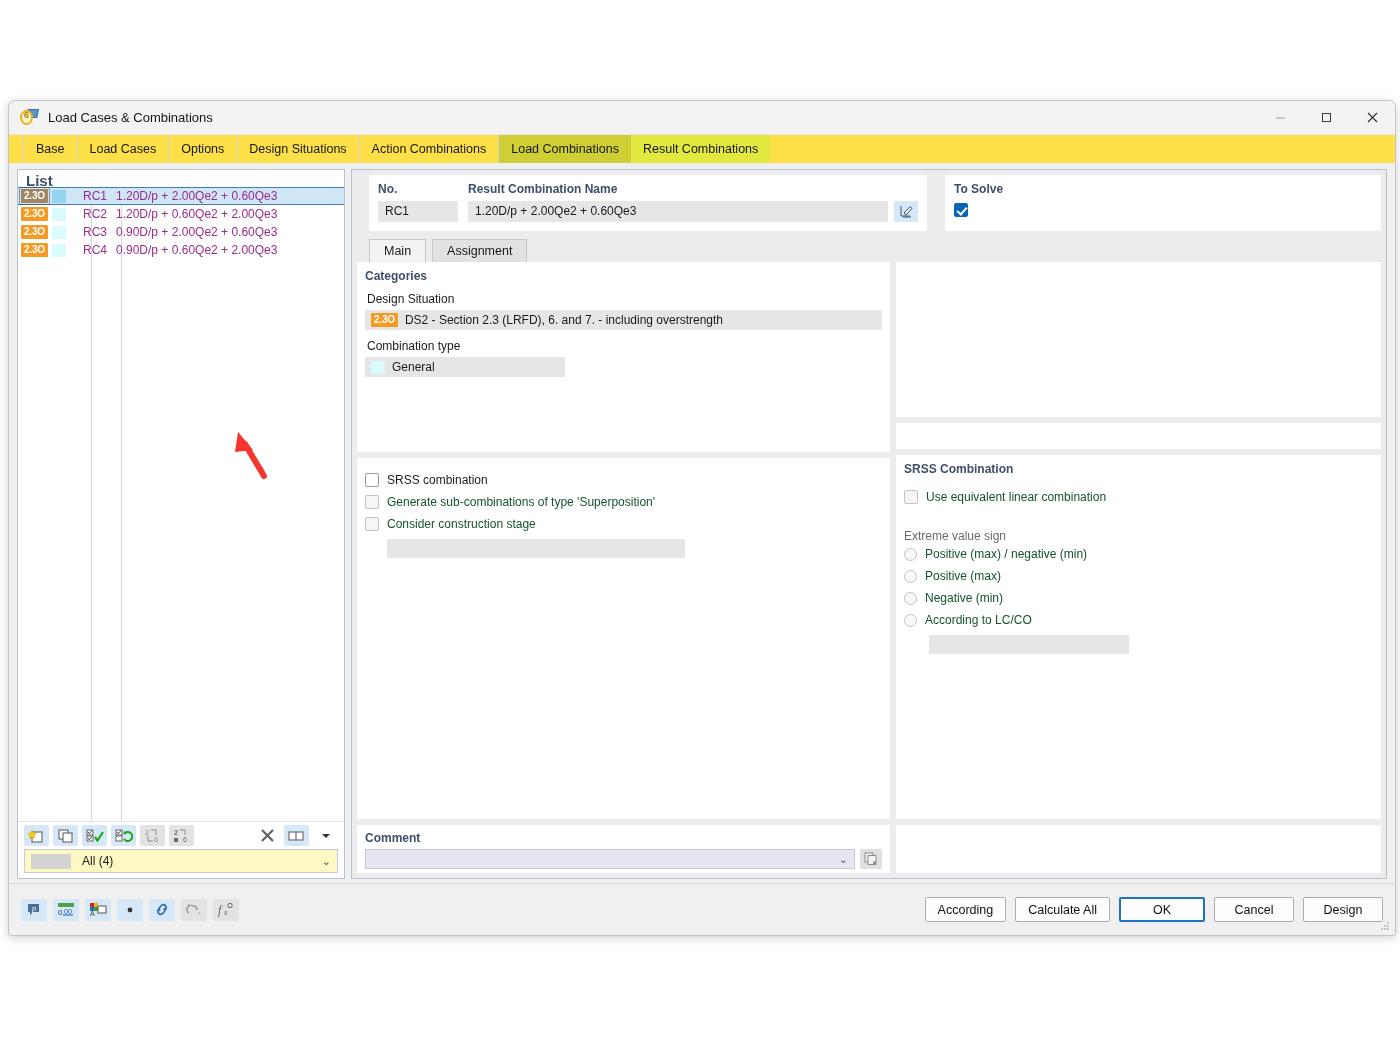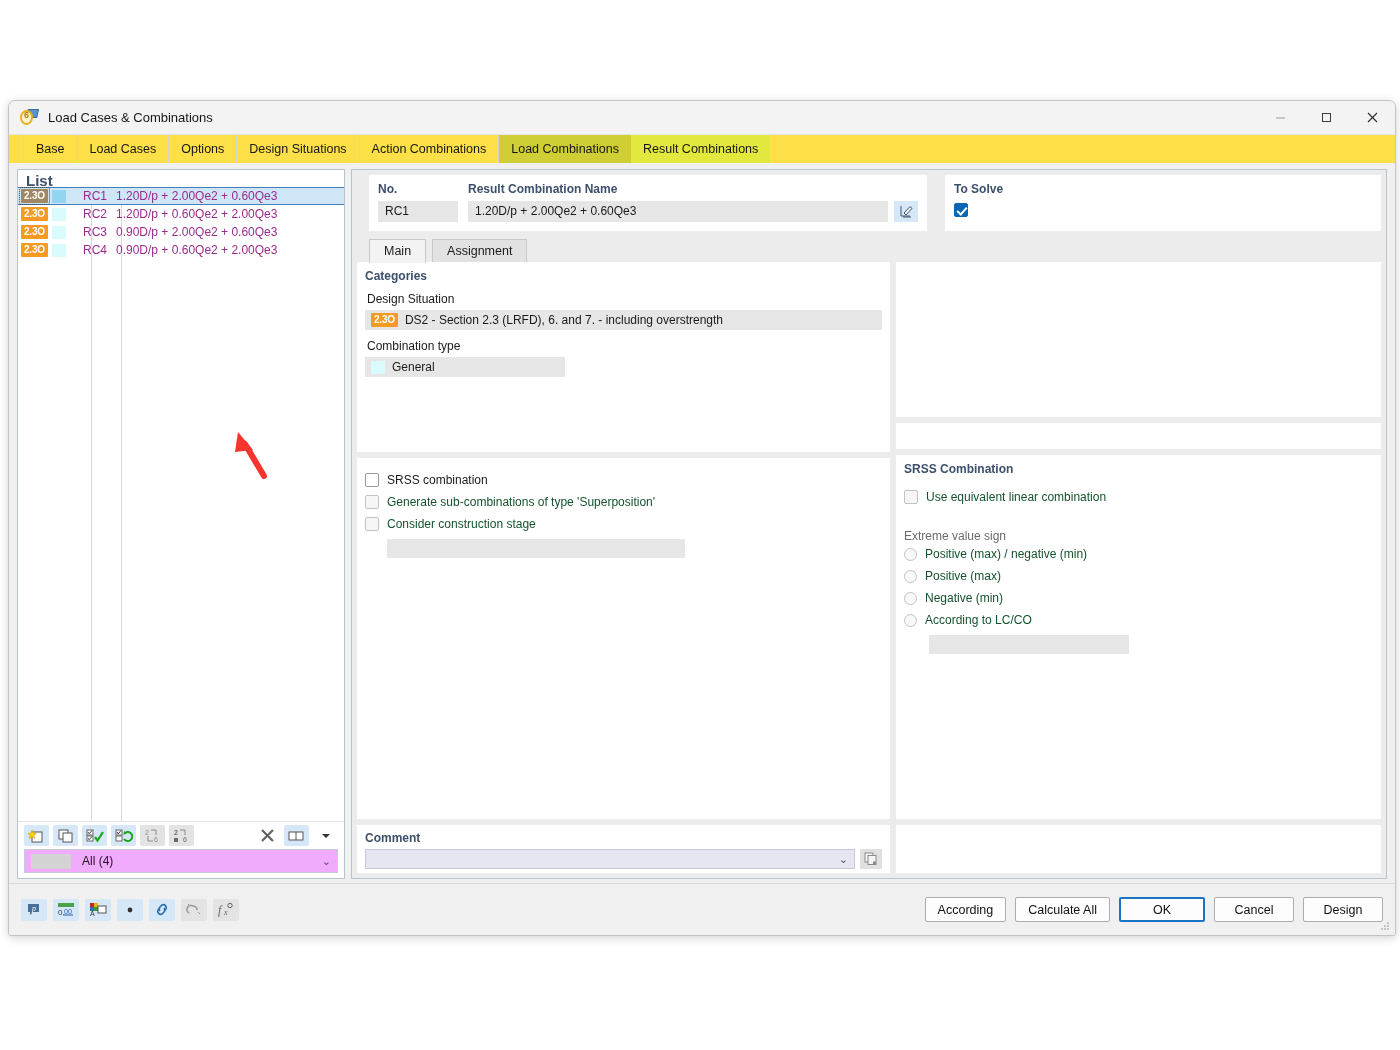--- a/index.html
+++ b/index.html
@@ -160,21 +160,21 @@
     width: 25px; height: 21px;
     display: flex; align-items: center; justify-content: center;
     background: #d6e8f7; border-radius: 2px;
     position: relative;
   }
   .tb-btn.gray { background: #e3e3e3; }
   .tb-btn.plain { background: transparent; }
   .tb-spacer { flex: 1; }
   #filter-row {
     height: 24px; margin: 0 6px 5px 6px;
-    background: #f0abfc; border: 1px solid #c8c8dc;
+    background: #fef9c3; border: 1px solid #c8c8dc;
     display: flex; align-items: center; padding: 0 6px;
     font-size: 12px;
   }
   #filter-swatch { width: 40px; height: 15px; background: #d3d3d3; margin-right: 11px; }
   #filter-caret { margin-left: auto; color: #555; font-size: 11px; }
 
   
   #rightside {
     flex: 1; margin-left: 6px;
     border: 1px solid #b8c2d0;

